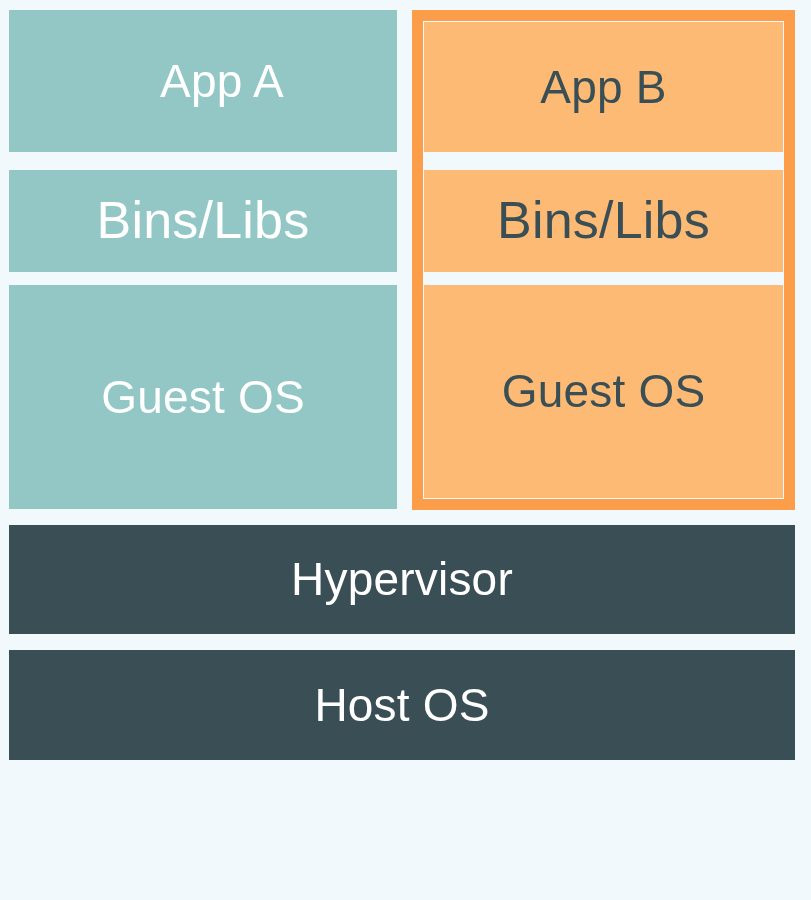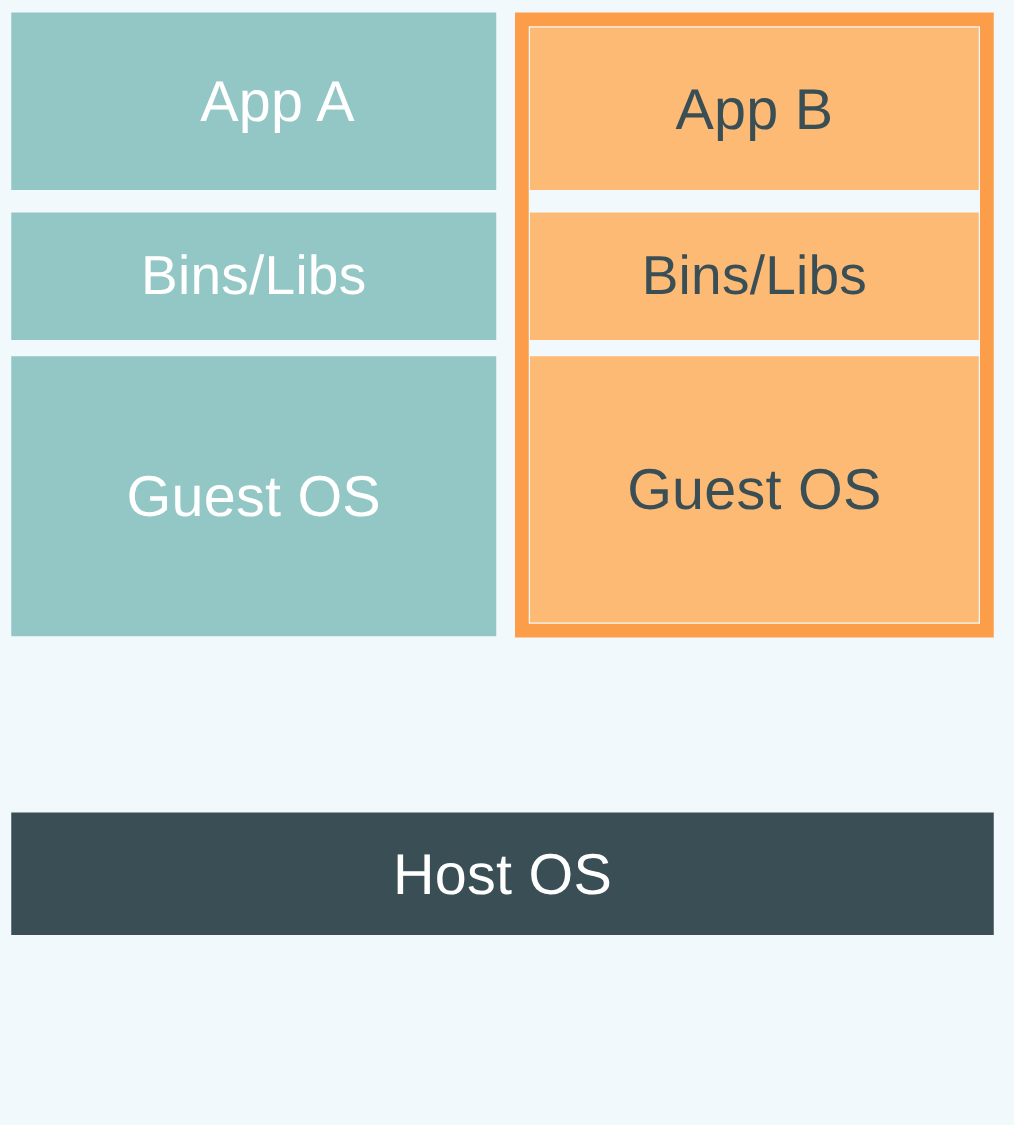--- a/index.html
+++ b/index.html
@@ -31,21 +31,21 @@
   }
   .vm-left  { background: #92c7c6; color: #ffffff; }
   .vm-right { background: #fdba74; color: #3a4f55; }
   .infra    { background: #3a4f55; color: #ffffff; }
 
   .label {
     font-size: 46px;
     font-weight: 400;
     white-space: nowrap;
   }
-  .label.small { font-size: 44px; text-align: right; }
+  .label.small { font-size: 52px; text-align: right; }
 
   
   #box-app-a      { left: 9px;  top: 10px;  width: 388px; height: 142px; padding-left: 38px; }
   #box-binslibs-a { left: 9px;  top: 170px; width: 388px; height: 102px; }
   #box-guestos-a  { left: 9px;  top: 285px; width: 388px; height: 224px; }
 
   
   #vm-b-frame {
     position: absolute;
     left: 412px;
@@ -55,21 +55,21 @@
     border: 11px solid #fc9d4a;
     box-sizing: border-box;
     background: #f2f9fc;
   }
   #box-app-b      { left: 424px; top: 22px;  width: 359px; height: 130px; }
   #box-binslibs-b { left: 424px; top: 170px; width: 359px; height: 102px; }
   #box-guestos-b  { left: 424px; top: 285px; width: 359px; height: 213px; }
 
   
   #box-hypervisor { left: 9px; top: 525px; width: 786px; height: 109px; }
-  #box-host-os    { left: 9px; top: 650px; width: 786px; height: 98px; }
+  #box-host-os    { left: 9px; top: 650px; width: 786px; height: 110px; }
   #box-server     { left: 9px; top: 775px; width: 786px; height: 109px; }
 </style>
 </head>
 <body>
 
 <div id="diagram">
 
   <div class="box vm-left" id="box-app-a">
     <span class="label">App A</span>
   </div>
@@ -84,17 +84,20 @@
   <div class="box vm-right" id="box-app-b">
     <span class="label">App B</span>
   </div>
   <div class="box vm-right" id="box-binslibs-b">
     <span class="label small">Bins/Libs</span>
   </div>
   <div class="box vm-right" id="box-guestos-b">
     <span class="label">Guest OS</span>
   </div>
 
+  <div class="box infra" id="box-hypervisor">
+    <span class="label">Hypervisor</span>
+  </div>
   <div class="box infra" id="box-host-os">
     <span class="label">Host OS</span>
   </div>
 
 </div>
 
 </body></html>

